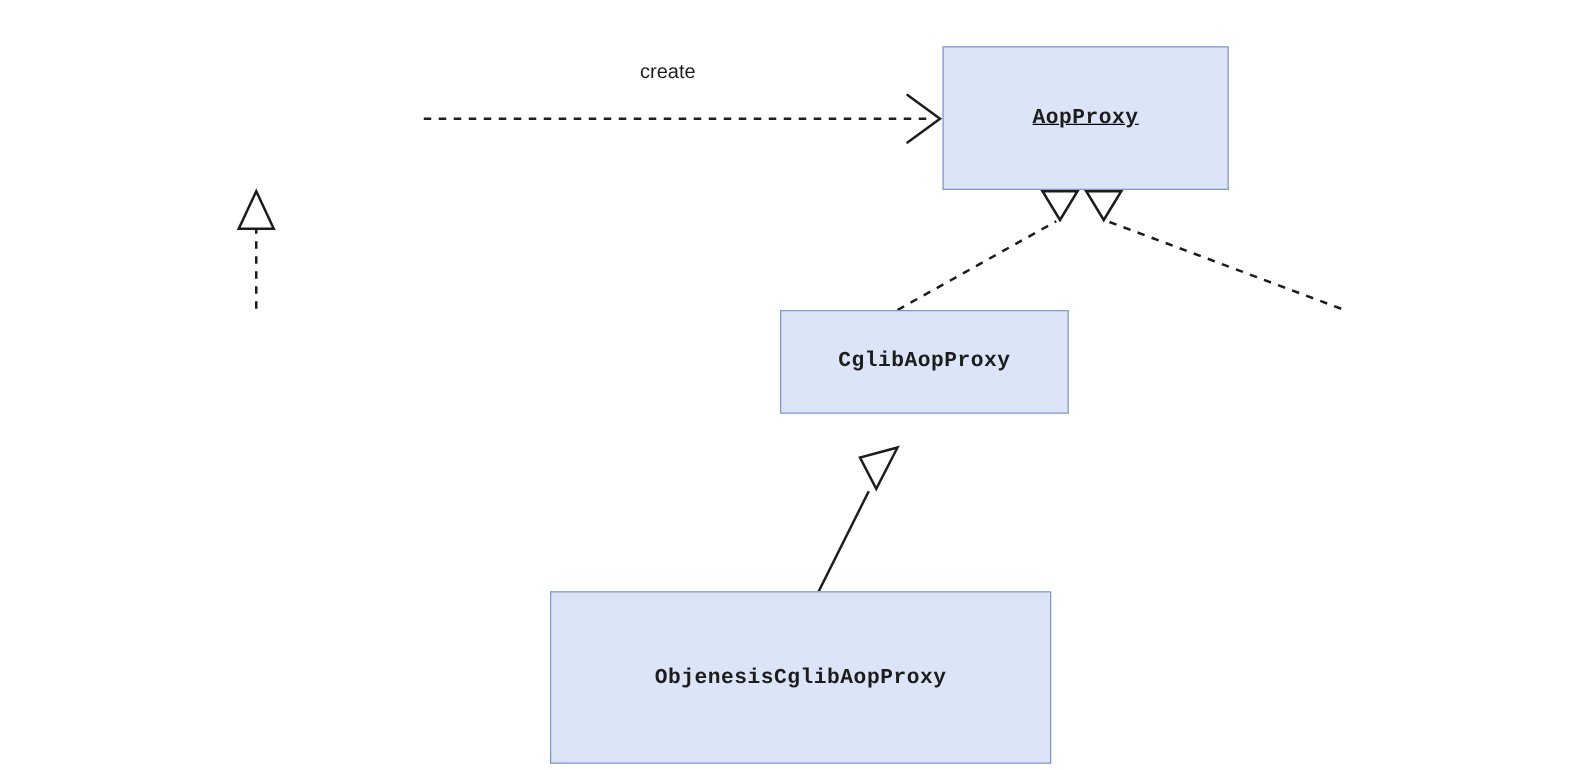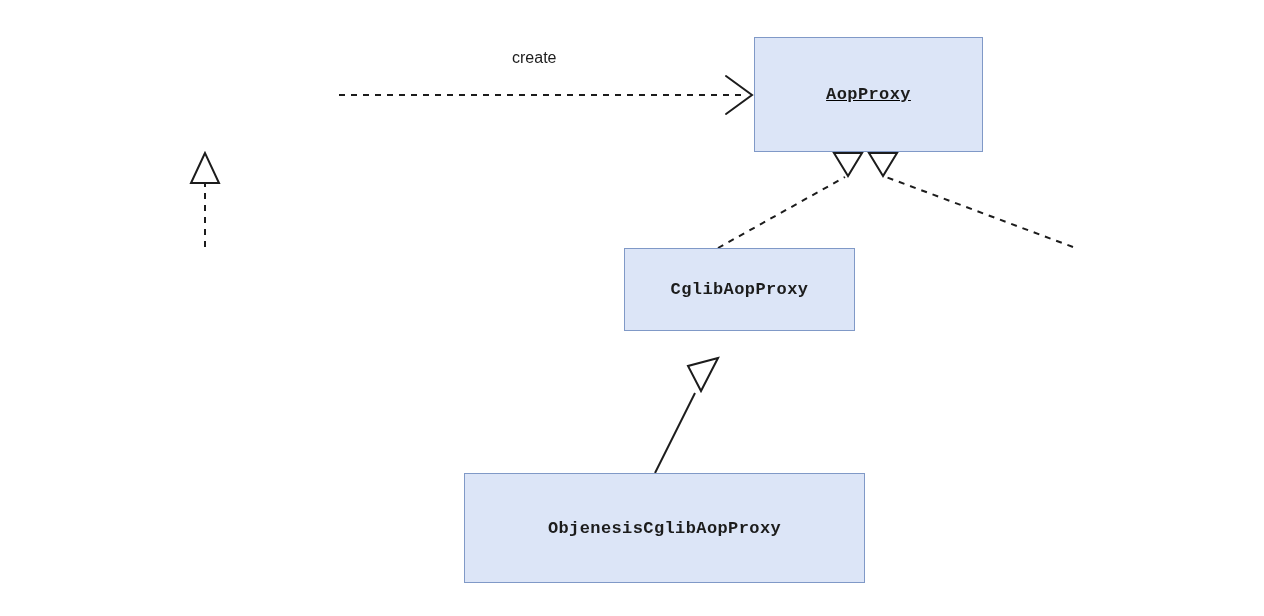--- a/index.html
+++ b/index.html
@@ -88,19 +88,19 @@
   <div class="uml-class-box" style="left:754px; top:37px; width:229px; height:115px;text-decoration:underline;">
     <span class="uml-class-name">AopProxy</span>
   </div>
 
 
   <div class="uml-class-box" style="left:624px; top:248px; width:231px; height:83px;">
     <span class="uml-class-name">CglibAopProxy</span>
   </div>
 
 
-  <div class="uml-class-box" style="left:464px; top:473px; width:401px; height:110px;">
+  <div class="uml-class-box" style="left:440px; top:473px; width:401px; height:138px;">
     <span class="uml-class-name">ObjenesisCglibAopProxy</span>
   </div>
 
   <span class="edge-label" style="left:512px; top:50px;">create</span>
 
 </div>
 
 </body></html>

